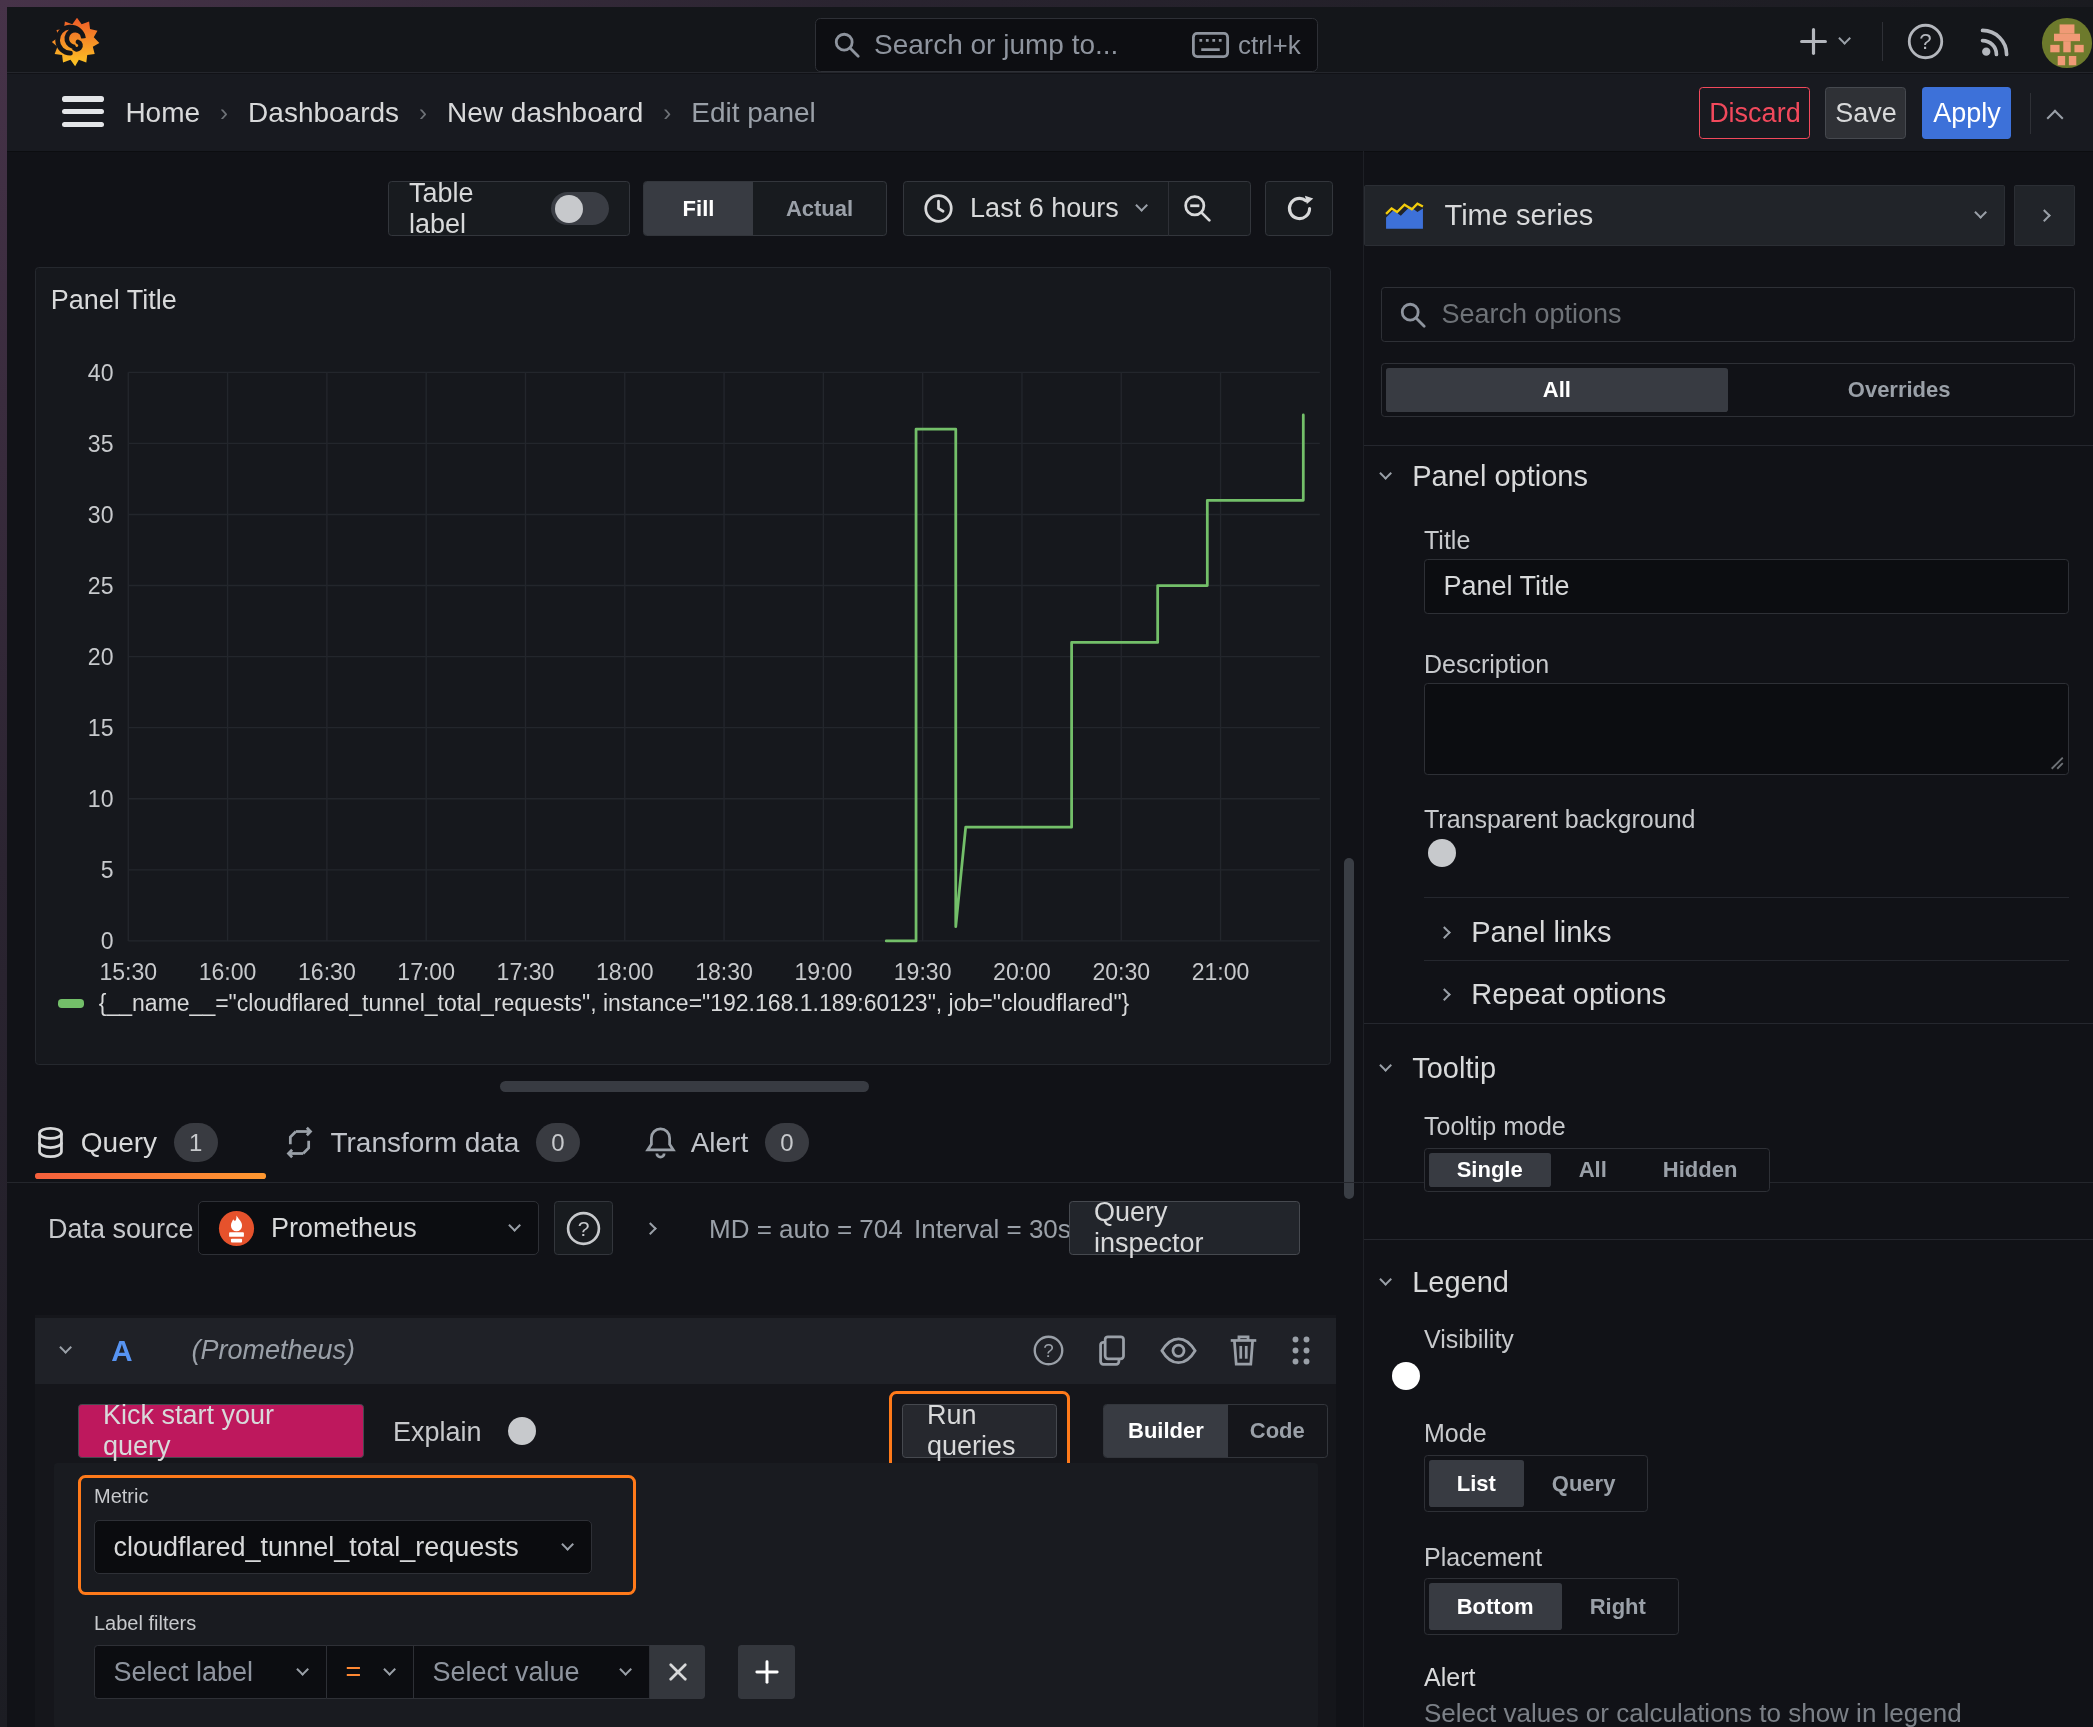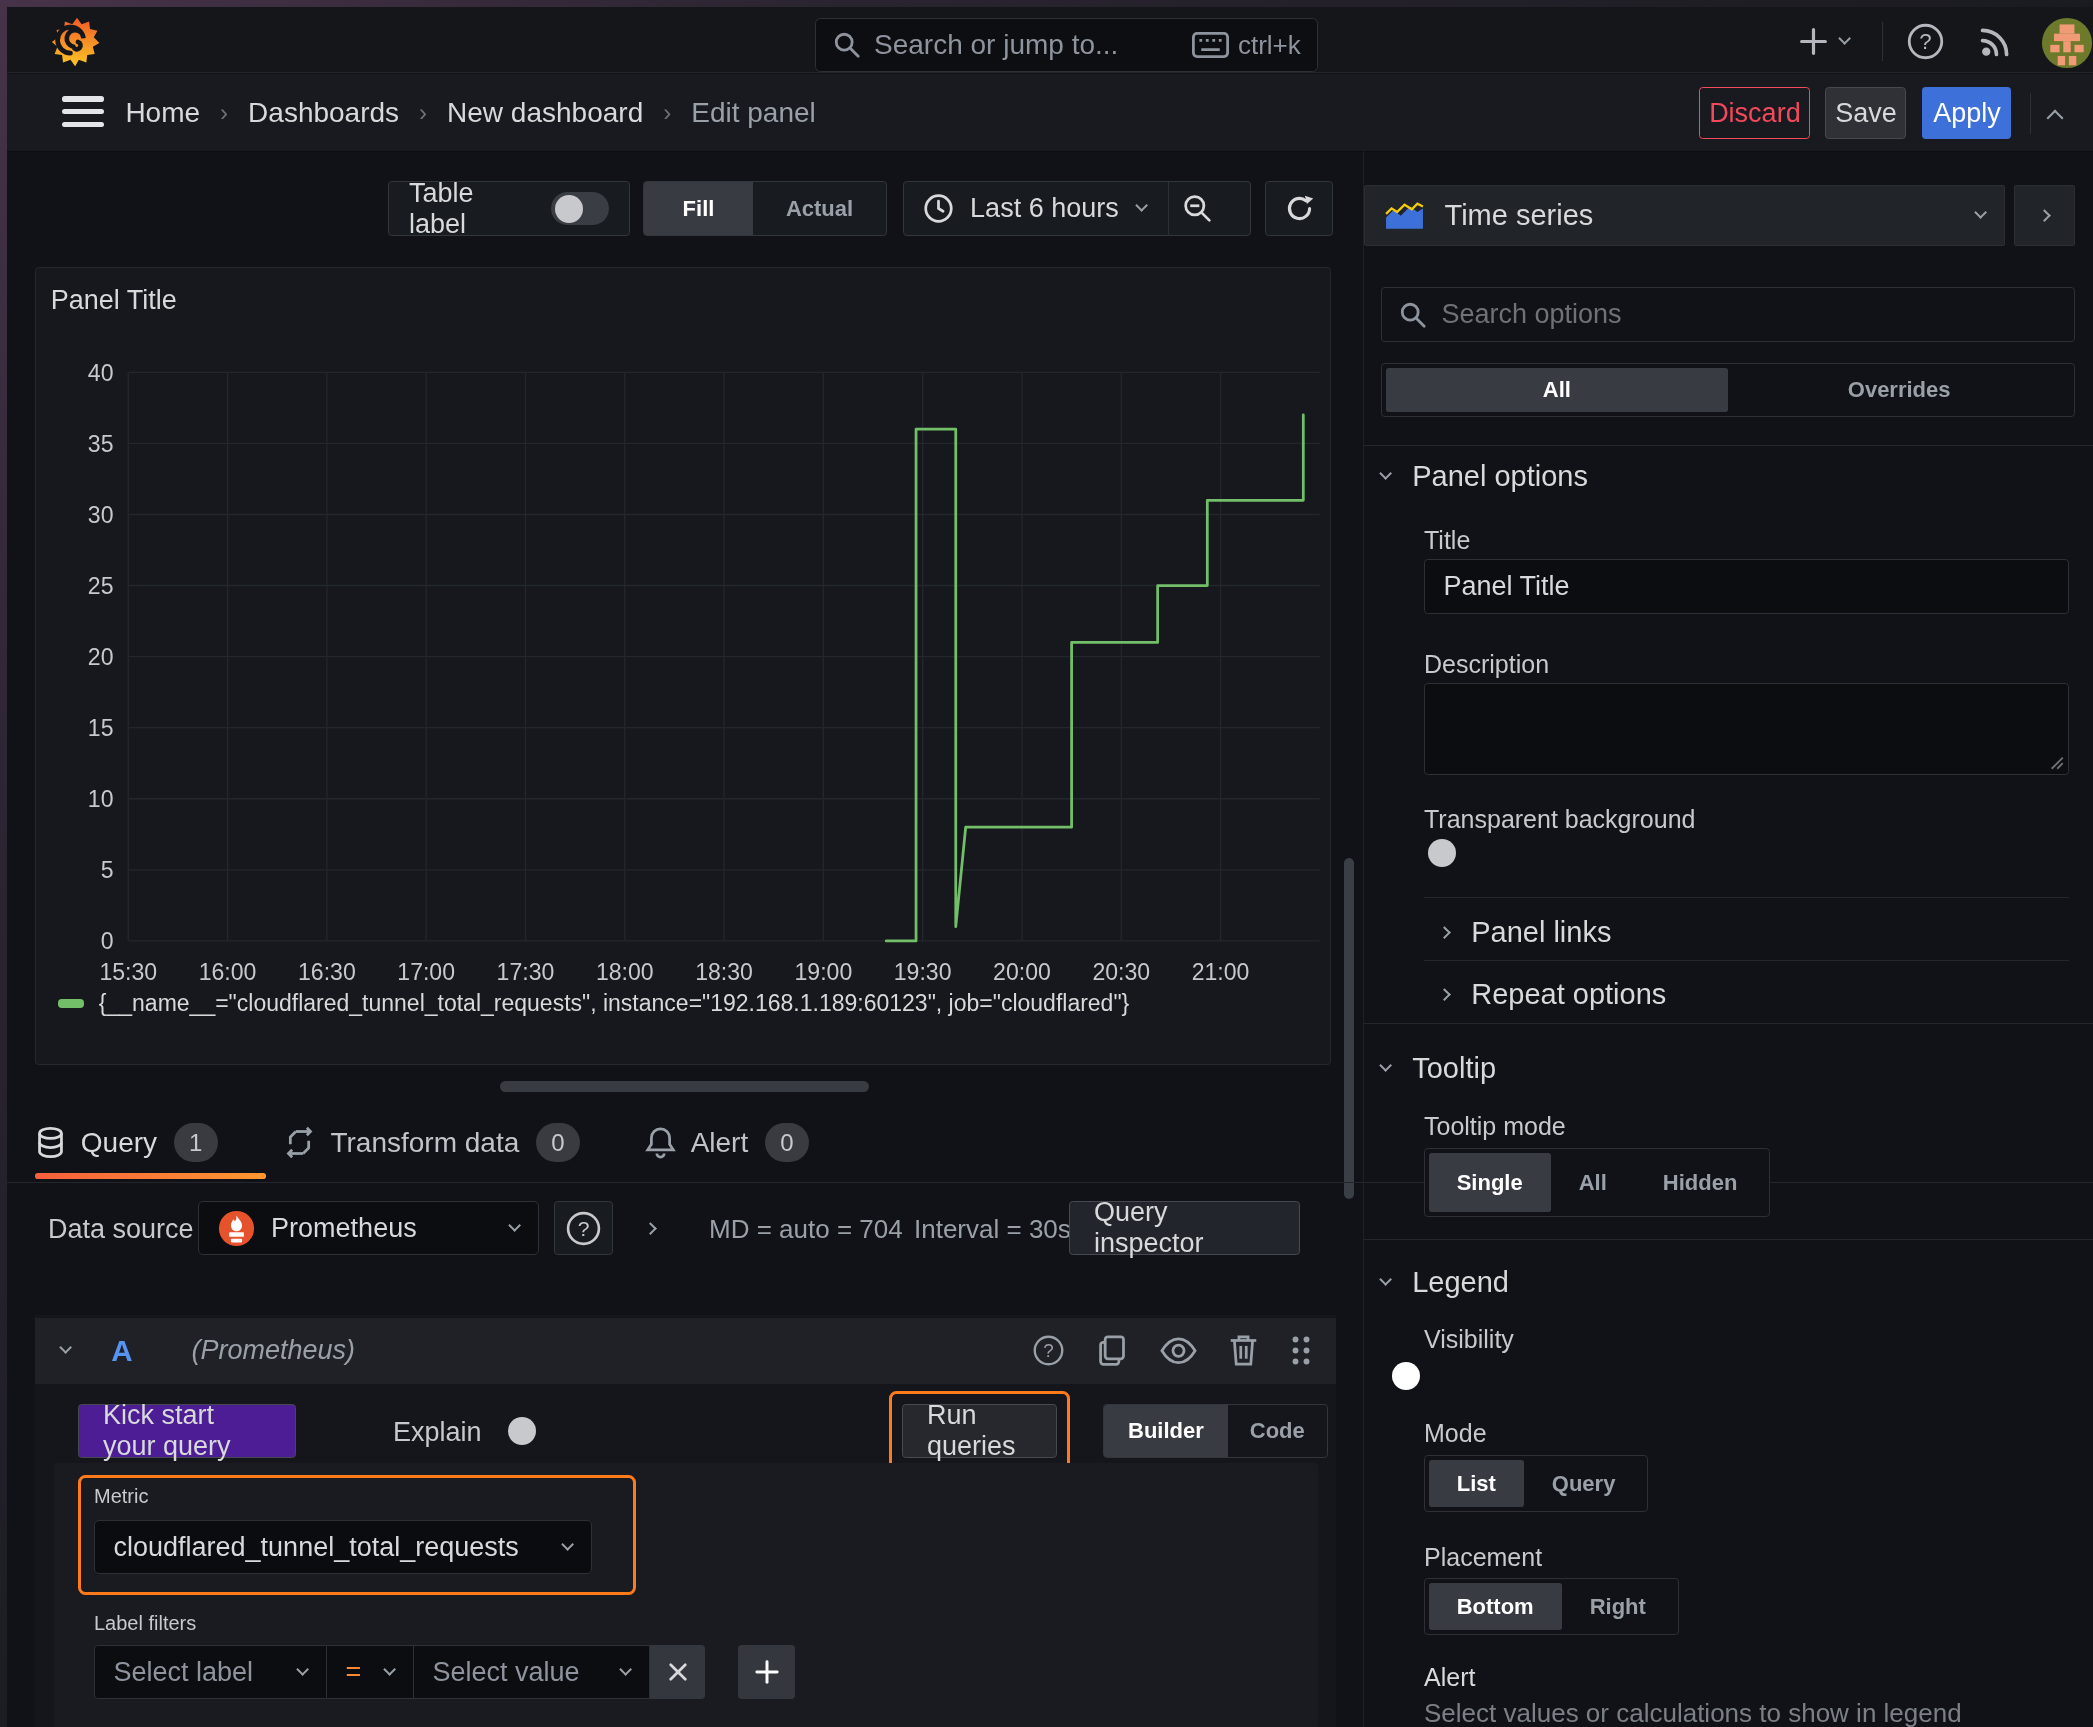--- a/index.html
+++ b/index.html
@@ -412,21 +412,21 @@
               <circle cx="18" cy="6" r="3.2" fill="#9aa0a8"></circle>
               <circle cx="6" cy="18" r="3.2" fill="#9aa0a8"></circle>
               <circle cx="18" cy="18" r="3.2" fill="#9aa0a8"></circle>
               <circle cx="6" cy="30" r="3.2" fill="#9aa0a8"></circle>
               <circle cx="18" cy="30" r="3.2" fill="#9aa0a8"></circle>
             </svg>
         </span>
       </span>
     </div>
 
-    <div class="abs btn secondary" style="left:43px;top:89px;width:218px;height:54px;background:#4c1d95;">Kick start your query</div>
+    <div class="abs btn secondary" style="left:43px;top:89px;width:286px;height:54px;background:#be185d;">Kick start your query</div>
     <div class="abs fieldlabel" style="left:358px;top:102px;font-size:27px;">Explain</div>
     <span class="abs toggle" style="left:469px;top:99px;"><span class="knob"></span></span>
 
     <div class="abs hl-box" style="left:854px;top:76px;width:181px;height:79px;"></div>
     <div class="abs btn secondary" style="left:867px;top:89px;width:155px;height:54px;background:#26282e;">Run queries</div>
 
     <div class="abs segwrap" style="left:1068px;top:89px;height:54px;background:#15161b;">
       <span class="seg sel" style="padding:0 24px;">Builder</span>
       <span class="seg" style="padding:0 22px;text-align:right;">Code</span>
     </div>
@@ -534,21 +534,21 @@
   </div>
 
   <div class="abs sb-divider-full" style="top:1023px;"></div>
 
   
   <div class="abs row" style="left:1381px;top:1052px;">
     <span class="chev down sm itemchev"></span>
     <span class="sb-header">Tooltip</span>
   </div>
   <div class="abs sb-sub" style="left:1424px;top:1112px;">Tooltip mode</div>
-  <div class="abs segwrap pad" style="left:1424px;top:1148px;height:69px;border:0.9px solid #2e3036;">
+  <div class="abs segwrap pad" style="left:1424px;top:1148px;height:44px;border:0.9px solid #2e3036;">
     <span class="seg sel">Single</span>
     <span class="seg">All</span>
     <span class="seg">Hidden</span>
   </div>
 
   <div class="abs sb-divider-full" style="top:1239px;"></div>
 
   
   <div class="abs row" style="left:1381px;top:1266px;">
     <span class="chev down sm itemchev"></span>

